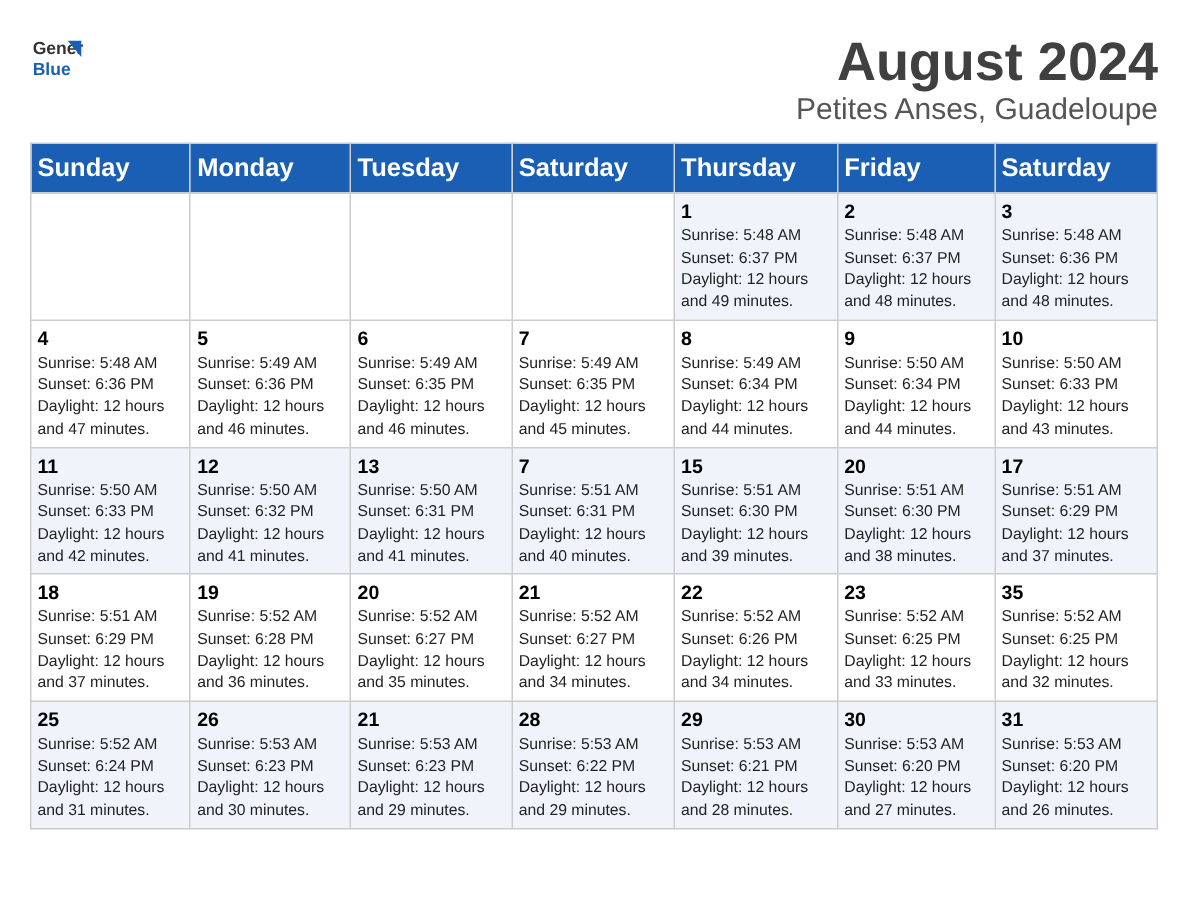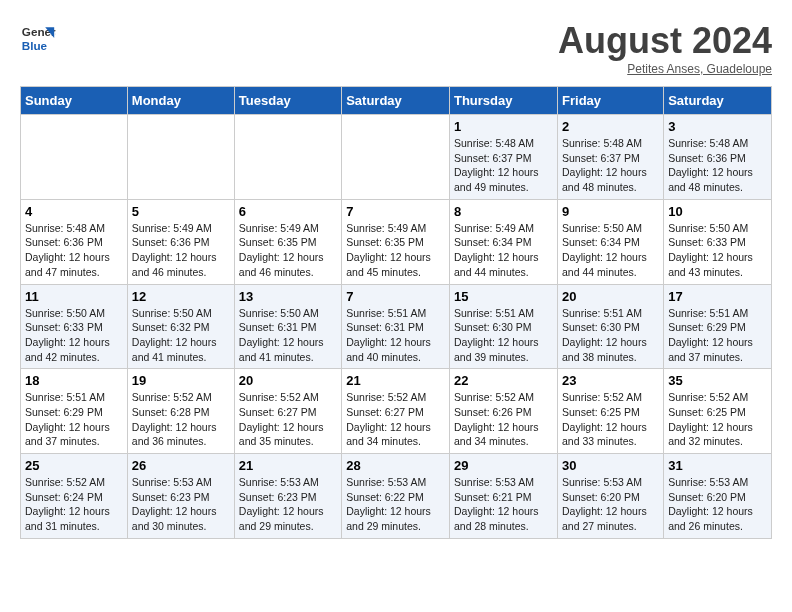--- a/index.html
+++ b/index.html
@@ -27,35 +27,34 @@
     }
     .title-section {
       text-align: right;
     }
     .main-title {
       font-size: 36px;
       font-weight: bold;
       color: #404040;
     }
     .subtitle {
-      font-size: 12px;
+      font-size: 20px;
       color: #555;
-      text-decoration: underline;
     }
     table {
       width: 100%;
       border-collapse: collapse;
       font-size: 11px;
     }
     thead tr th {
       background-color: #1a5fb4;
       color: #fff;
       padding: 6px 4px;
       text-align: left;
-      font-size: 13px;
+      font-size: 17px;
       border: 1px solid #ccc;
     }
     tbody tr td {
       border: 1px solid #ccc;
       padding: 4px;
       vertical-align: top;
       width: 113px;
     }
     tbody tr:nth-child(odd) td {
       background-color: #f0f4fa;

